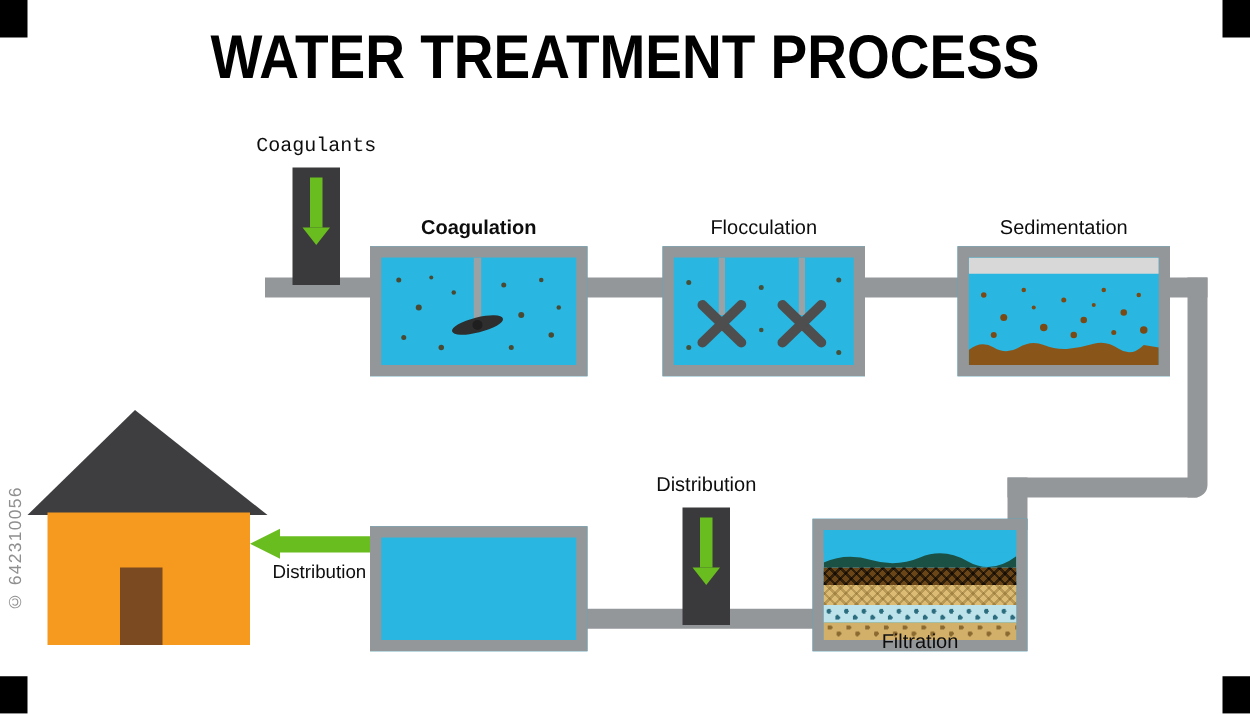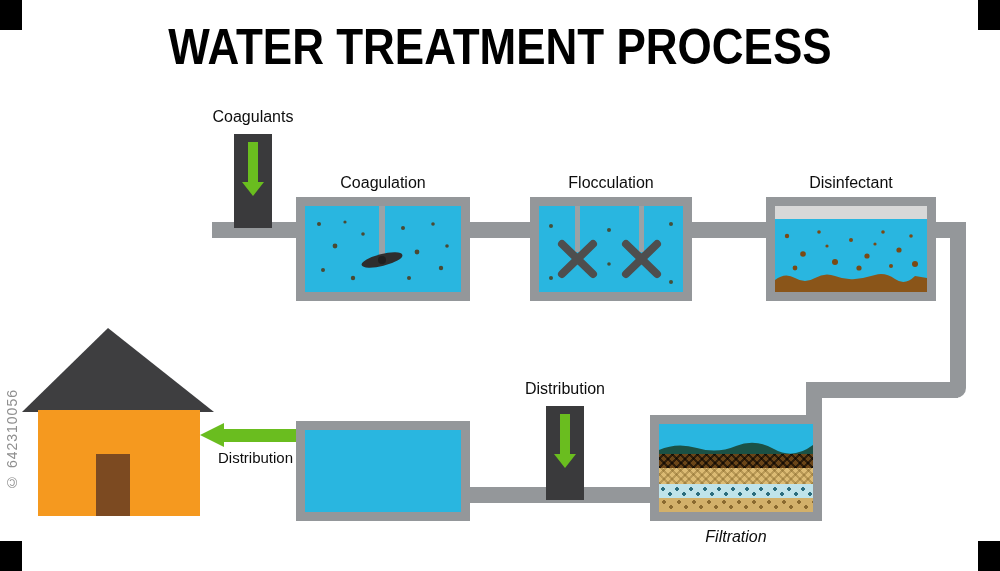--- a/index.html
+++ b/index.html
@@ -54,24 +54,24 @@
 
   <div class="corner tl"></div>
   <div class="corner tr"></div>
   <div class="corner bl"></div>
   <div class="corner br"></div>
 
   <div class="watermark">© 642310056</div>
 
   <div class="title">WATER TREATMENT PROCESS</div>
 
-  <div class="lbl" style="left:190px;top:108px;width:126px;">Coagulants</div>
-  <div class="lbl" style="left:303px;top:174px;width:160px;">Coagulation</div>
+  <div class="lbl" style="left:190px;top:108px;width:126px;font-family:Liberation Mono, monospace;">Coagulants</div>
+  <div class="lbl" style="left:303px;top:174px;width:160px;font-weight:bold;">Coagulation</div>
   <div class="lbl" style="left:531px;top:174px;width:160px;">Flocculation</div>
-  <div class="lbl" style="left:766px;top:174px;width:170px;">Disinfectant</div>
+  <div class="lbl" style="left:766px;top:174px;width:170px;">Sedimentation</div>
 
   <div class="pipe" style="left:212px;top:222px;width:90px;height:16px;"></div>
   <div class="pipe" style="left:468px;top:222px;width:64px;height:16px;"></div>
   <div class="pipe" style="left:690px;top:222px;width:78px;height:16px;"></div>
   <div class="pipe" style="left:932px;top:222px;width:34px;height:16px;"></div>
   <div class="pipe" style="left:950px;top:222px;width:16px;height:176px;border-radius:0 0 10px 0;"></div>
   <div class="pipe" style="left:806px;top:382px;width:152px;height:16px;"></div>
   <div class="pipe" style="left:806px;top:382px;width:16px;height:42px;"></div>
   <div class="pipe" style="left:468px;top:487px;width:186px;height:16px;"></div>
 
@@ -176,15 +176,15 @@
   <div class="lbl" style="left:193px;top:449px;width:100px;font-size:15px;text-align:right;">Distribution</div>
 
   <div class="house">
     <svg viewBox="0 0 196 192" style="width:100%;height:100%;">
       <polygon points="2,86 88,2 194,86" style="fill:var(--roof)"></polygon>
       <rect x="18" y="84" width="162" height="106" style="fill:var(--orange)"></rect>
       <rect x="76" y="128" width="34" height="62" style="fill:var(--door)"></rect>
     </svg>
   </div>
 
-  <div class="lbl" style="left:666px;top:528px;width:140px;font-style:italic;">Filtration</div>
+  <div class="lbl" style="left:666px;top:505px;width:140px;">Filtration</div>
 
 </div>
 
 </body></html>

